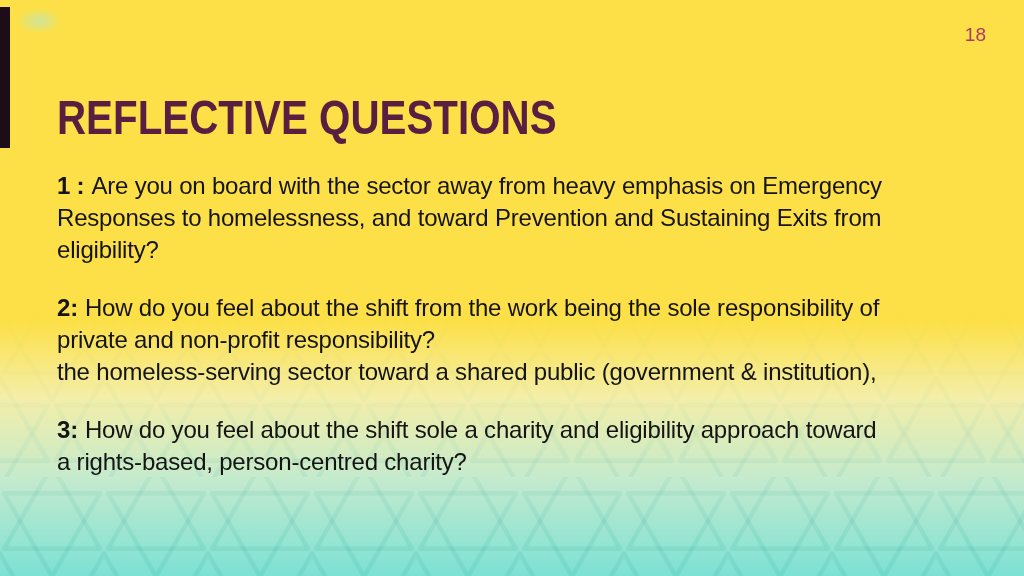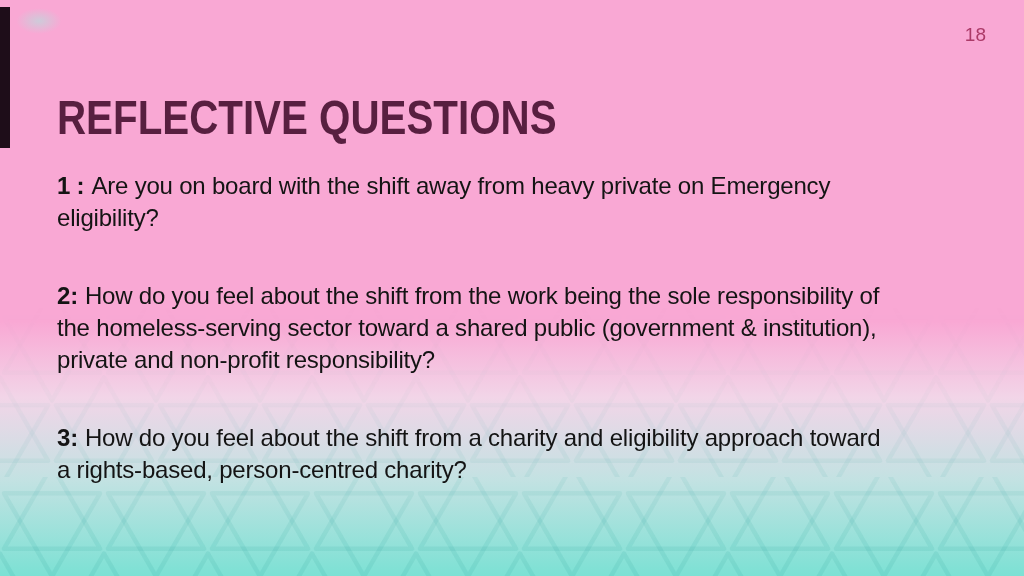--- a/index.html
+++ b/index.html
@@ -5,21 +5,21 @@
   html, body { margin: 0; padding: 0; }
   body {
     width: 1024px; height: 576px;
     background: #ffffff;
     overflow: hidden;
     font-family: "Liberation Sans", "DejaVu Sans", sans-serif;
   }
   .slide {
     position: relative;
     width: 1024px; height: 576px;
-    background: #f9a8d4;
+    background: #fde047;
     overflow: hidden;
   }
 
   
   .bg-gradient {
     position: absolute; left: 0; right: 0; bottom: 0;
     height: 255px;
     background: linear-gradient(180deg,
       rgba(255,255,255,0) 0%,
       rgba(236,250,248,0.55) 30%,
@@ -78,21 +78,21 @@
     transform-origin: left center;
     z-index: 2;
   }
 
   
   .questions {
     position: absolute; left: 57px; top: 170px;
     z-index: 2;
     color: var(--body_text);
   }
-  .question + .question { margin-top: 46px; }
+  .question + .question { margin-top: 26px; }
   .q-line {
     font-size: 24px;
     line-height: 32px;
     white-space: nowrap;
     letter-spacing: -0.2px;
   }
   .q-prefix {
     font-weight: bold;
     margin-right: 7px;
   }
@@ -127,29 +127,30 @@
 
   <div class="accent-bar"></div>
 
   <div class="page-number">18</div>
 
   <h1 class="title">REFLECTIVE QUESTIONS</h1>
 
   <div class="questions">
 
     <div class="question">
-      <div class="q-line"><span class="q-prefix">1 :</span><span>Are you on board with the shift away from heavy private on Emergency</span></div>
+      <div class="q-line"><span class="q-prefix">1 :</span><span>Are you on board with the sector away from heavy emphasis on Emergency</span></div>
+      <div class="q-line">Responses to homelessness, and toward Prevention and Sustaining Exits from</div>
       <div class="q-line">eligibility?</div>
     </div>
 
     <div class="question">
       <div class="q-line"><span class="q-prefix">2:</span><span>How do you feel about the shift from the work being the sole responsibility of</span></div>
+      <div class="q-line">private and non-profit responsibility?</div>
       <div class="q-line">the homeless-serving sector toward a shared public (government &amp; institution),</div>
-      <div class="q-line">private and non-profit responsibility?</div>
     </div>
 
     <div class="question">
-      <div class="q-line"><span class="q-prefix">3:</span><span>How do you feel about the shift from a charity and eligibility approach toward</span></div>
+      <div class="q-line"><span class="q-prefix">3:</span><span>How do you feel about the shift sole a charity and eligibility approach toward</span></div>
       <div class="q-line">a rights-based, person-centred charity?</div>
     </div>
 
   </div>
 </div>
 
 </body></html>

